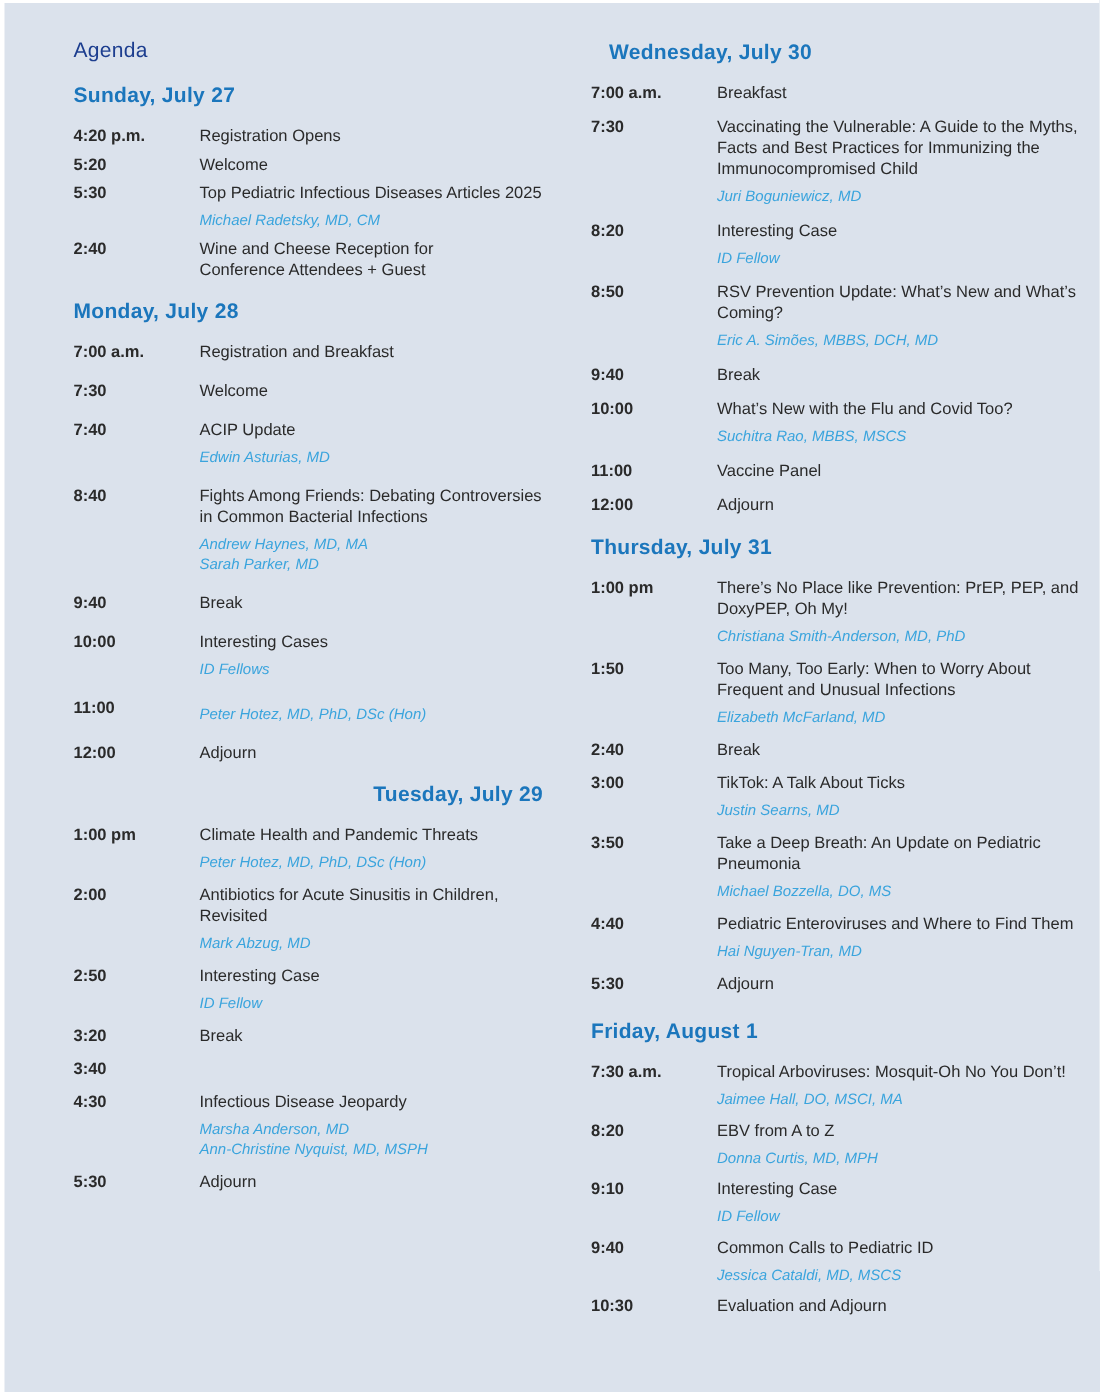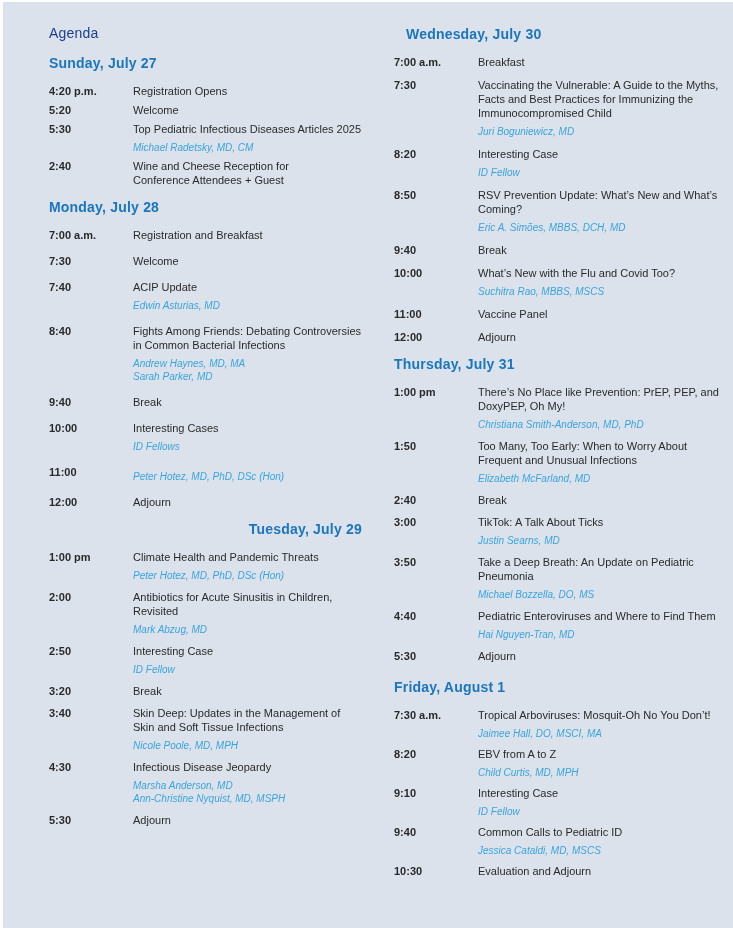--- a/index.html
+++ b/index.html
@@ -177,26 +177,20 @@
             </div>
           </div>
           <div class="session">
             <div class="time">3:20</div>
             <div class="sbody">
               <div class="stitle">Break</div>
             </div>
           </div>
           <div class="session">
             <div class="time">3:40</div>
-            <div class="sbody">
-              <div class="stitle">Skin Deep: Updates in the Management of Skin and Soft Tissue Infections</div>
-              <div class="speakers">
-                <div class="speaker">Nicole Poole, MD, MPH</div>
-              </div>
-            </div>
           </div>
           <div class="session">
             <div class="time">4:30</div>
             <div class="sbody">
               <div class="stitle">Infectious Disease Jeopardy</div>
               <div class="speakers">
                 <div class="speaker">Marsha Anderson, MD</div>
                 <div class="speaker">Ann-Christine Nyquist, MD, MSPH</div>
               </div>
             </div>
@@ -342,21 +336,21 @@
               <div class="speakers">
                 <div class="speaker">Jaimee Hall, DO, MSCI, MA</div>
               </div>
             </div>
           </div>
           <div class="session">
             <div class="time">8:20</div>
             <div class="sbody">
               <div class="stitle">EBV from A to Z</div>
               <div class="speakers">
-                <div class="speaker">Child Curtis, MD, MPH</div>
+                <div class="speaker">Donna Curtis, MD, MPH</div>
               </div>
             </div>
           </div>
           <div class="session">
             <div class="time">9:10</div>
             <div class="sbody">
               <div class="stitle">Interesting Case</div>
               <div class="speakers">
                 <div class="speaker">ID Fellow</div>
               </div>

